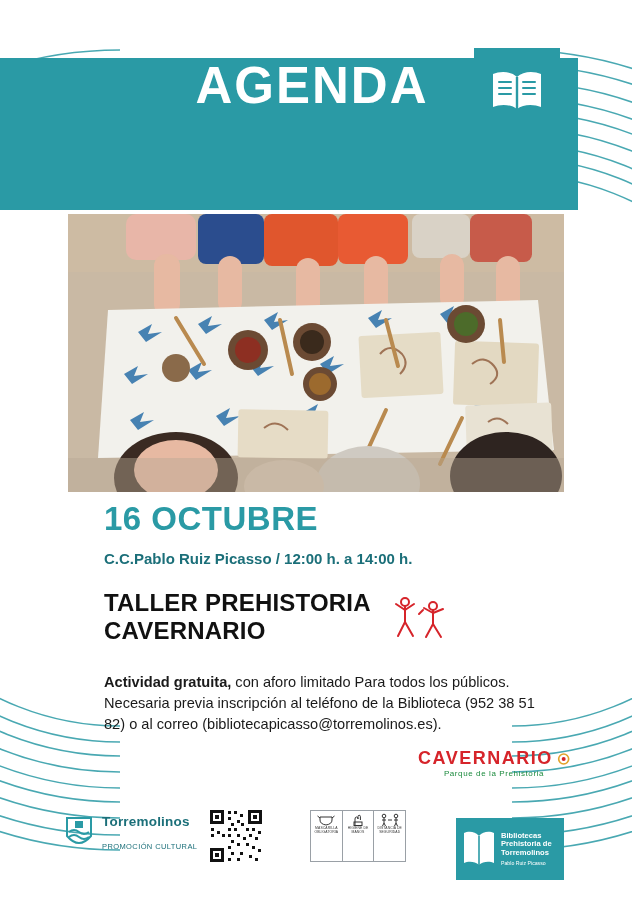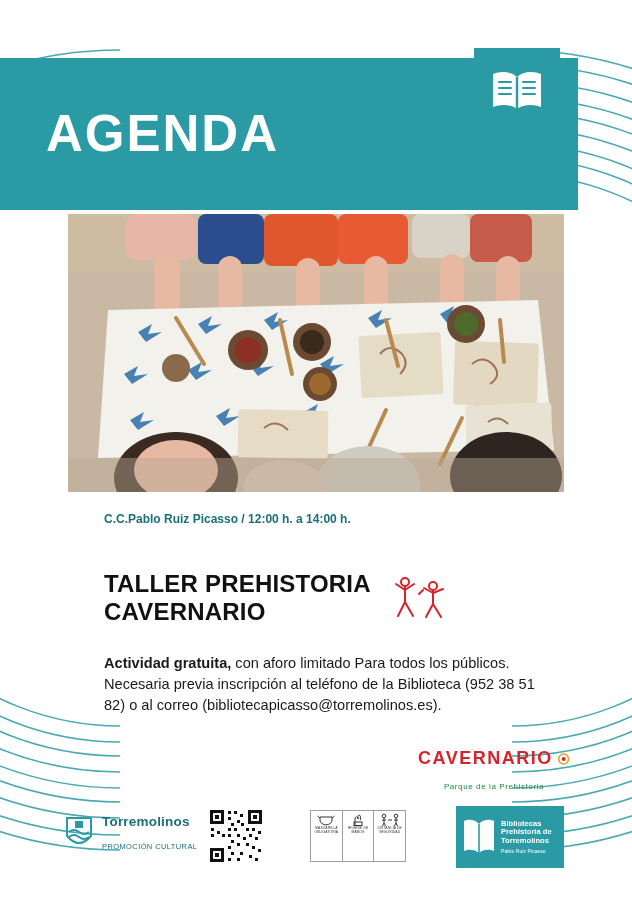--- a/index.html
+++ b/index.html
@@ -30,21 +30,21 @@
   .arcs-left svg { left: -300px; }
   .arcs-right svg { right: -300px; }
 
   
   .header-band {
     position: absolute;
     left: 0; top: 58px;
     width: 578px; height: 152px;
     background: #2a9aa5;
     display: flex;
-    flex-direction: column;
+    flex-direction: row;
     justify-content: center;
     padding-left: 46px;
   }
   .title-agenda {
     color: #ffffff;
     font-size: 51px;
     font-weight: bold;
     letter-spacing: 2px;
     line-height: 1.08;
   }
@@ -81,28 +81,28 @@
   
   .content { position: absolute; left: 104px; top: 500px; width: 452px; }
   .date {
     color: #2a9aa5;
     font-size: 33px;
     font-weight: bold;
     letter-spacing: 0.5px;
   }
   .venue {
     color: #1b6f79;
-    font-size: 12px;
+    font-size: 15px;
     font-weight: bold;
     margin-top: 12px;
   }
   .workshop-row {
     display: flex;
-    align-items: flex-start;
-    margin-top: 44px;
+    align-items: flex-end;
+    margin-top: 22px;
   }
   .workshop-title {
     color: #111111;
     font-size: 24px;
     font-weight: bold;
     line-height: 1.18;
     letter-spacing: 0.2px;
   }
   .cave-figures { margin-left: 18px; margin-top: 2px; }
   .desc {
@@ -124,21 +124,21 @@
     font-size: 18px;
     font-weight: bold;
     color: #d6242a;
     letter-spacing: 1.5px;
     display: inline-block;
   }
   .cav-sub {
     font-size: 8px;
     color: #1c8b3e;
     letter-spacing: 0.6px;
-    margin-top: 13px;
+    margin-top: 0;
   }
 
   
   .footer { position: absolute; left: 0; top: 806px; width: 624px; height: 66px; }
 
   .torremolinos {
     position: absolute; left: 64px; top: 8px;
     display: flex; align-items: center; gap: 8px;
   }
   .torre-text .t1 {
@@ -163,21 +163,21 @@
     align-items: center; justify-content: flex-start;
     padding-top: 2px;
   }
   .covid-cell:last-child { border-right: none; }
   .covid-label {
     font-size: 3.4px; color: #333; text-align: center;
     line-height: 1.15; letter-spacing: .1px; padding: 0 1px;
   }
 
   .bib-badge {
-    position: absolute; right: 60px; top: 0px;
+    position: absolute; right: 60px; top: 12px;
     width: 108px; height: 62px;
     background: #2a9aa5;
     display: flex; align-items: center; gap: 5px;
     padding: 4px 6px;
   }
   .bib-text { color: #ffffff; line-height: 1.18; }
   .bib-text .b1 { font-size: 7.6px; font-weight: bold; }
   .bib-text .b2 { font-size: 7.6px; font-weight: bold; }
   .bib-text .b3 { font-size: 7.6px; font-weight: bold; }
   .bib-text .b4 { font-size: 5.2px; margin-top: 2px; }
@@ -319,20 +319,21 @@
         <ellipse cx="300" cy="270" rx="52" ry="38" fill="#cfcac2"></ellipse>
         <ellipse cx="438" cy="262" rx="56" ry="44" fill="#2e2420"></ellipse>
         <ellipse cx="216" cy="272" rx="40" ry="26" fill="#d8c7b4"></ellipse>
 
         <rect x="0" y="244" width="496" height="34" fill="#b9a895" opacity="0.45"></rect>
       </g>
     </svg>
   </div>
 
   <div class="content">
+    <div class="date">16 OCTUBRE</div>
     <div class="venue">C.C.Pablo Ruiz Picasso / 12:00 h. a 14:00 h.</div>
 
     <div class="workshop-row">
       <div class="workshop-title">
         <div>TALLER PREHISTORIA</div>
         <div>CAVERNARIO</div>
       </div>
       <div class="cave-figures">
         <svg width="62" height="50" viewBox="0 0 62 50">
           <g stroke="#d6242a" stroke-width="2" fill="none" stroke-linecap="round">

